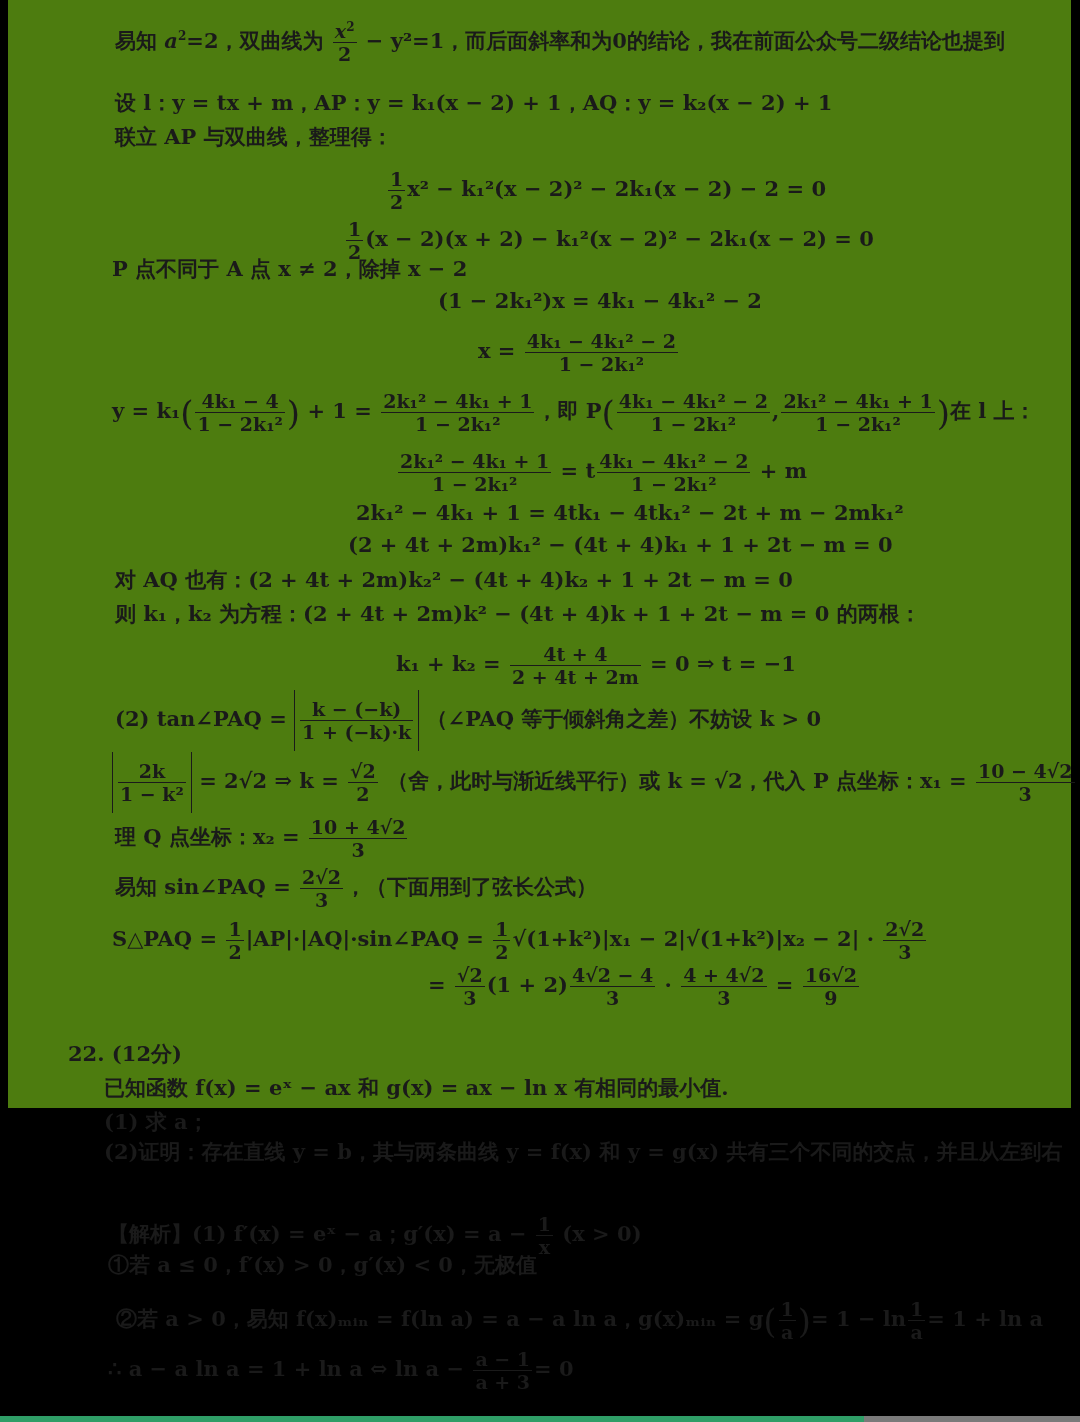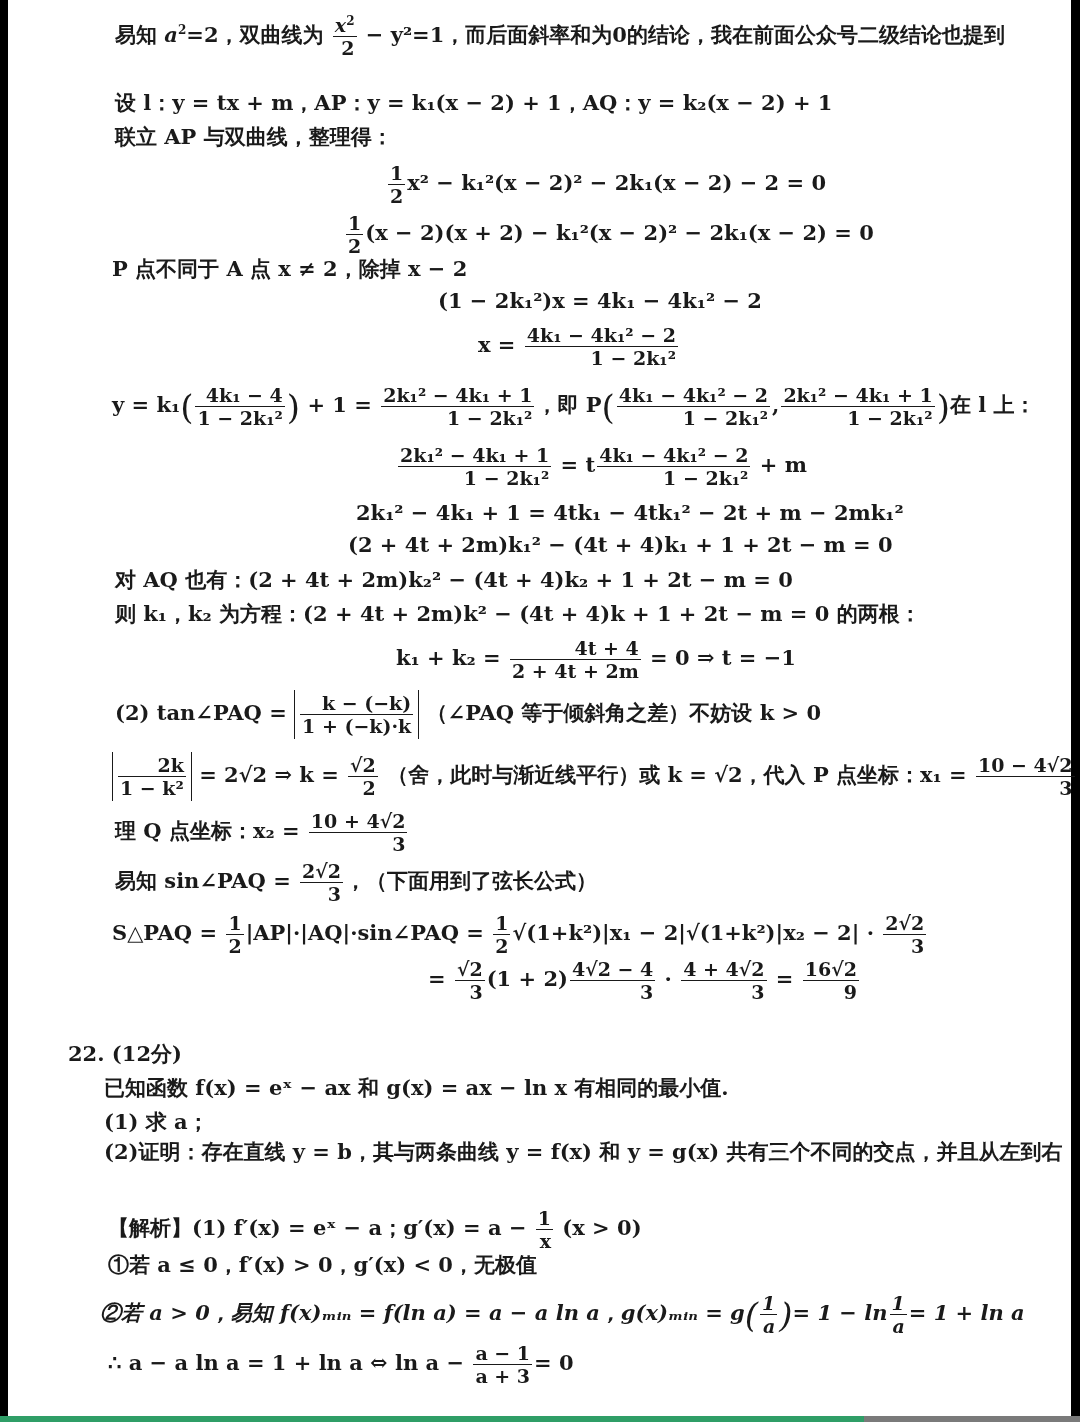--- a/index.html
+++ b/index.html
@@ -1,21 +1,21 @@
 <!DOCTYPE html>
 <html><head>
 <meta charset="utf-8">
 <style>
   html, body { margin:0; padding:0; }
   body { width:1080px; height:1422px; background:#000; position:relative; overflow:hidden;
          font-family:"DejaVu Serif", "Liberation Serif", serif; color:#1a1a1a; }
-  .page { position:absolute; left:8px; top:0; width:1063px; height:1416px; background:#ffffff; }
+  .page { position:absolute; left:8px; top:0; width:1063px; height:1108px; background:#4d7c0f; }
   .ln { position:absolute; font-size:21px; line-height:28px; white-space:nowrap; font-weight:bold; }
   .ln i, .m { font-style:italic; }
-  .frac { display:inline-block; vertical-align:middle; text-align:right; margin:2px 2px; font-size:19px; line-height:22px; }
+  .frac { display:inline-block; vertical-align:middle; text-align:center; margin:8px 2px; font-size:19px; line-height:22px; }
   .frac > span { display:block; padding:0 2px; }
   .frac > span.num { border-bottom:1.6px solid #1a1a1a; }
   sup, sub { font-size:12px; line-height:0; }
   .abs { display:inline-block; border-left:1.8px solid #1a1a1a; border-right:1.8px solid #1a1a1a; padding:0 3px; vertical-align:middle; }
   .big { font-size:34px; vertical-align:middle; font-weight:normal; }
   .progress { position:absolute; left:0; bottom:0; width:1080px; height:6px; background:#7a7a7a; }
   .progress .fill { height:100%; background:#2f9e67; }
 </style>
 </head>
 <body>
@@ -110,21 +110,21 @@
   <div class="ln" style="left:96px;top:1074px;">已知函数 f(x) = eˣ − ax 和 g(x) = ax − ln x 有相同的最小值.</div>
   <div class="ln" style="left:96px;top:1108px;">(1) 求 a；</div>
   <div class="ln" style="left:96px;top:1138px;">(2)证明：存在直线 y = b，其与两条曲线 y = f(x) 和 y = g(x) 共有三个不同的交点，并且从左到右</div>
 
   <div class="ln" style="left:100px;top:1205px;">
     <span>【解析】</span><span>(1) f′(x) = eˣ − a；g′(x) = a −</span>
     <span class="frac"><span class="num">1</span><span>x</span></span>
     <span>(x &gt; 0)</span>
   </div>
   <div class="ln" style="left:100px;top:1251px;">①若 a ≤ 0，f′(x) &gt; 0，g′(x) &lt; 0，无极值</div>
-  <div class="ln" style="left:92px;top:1290px;font-style:italic;">
+  <div class="ln" style="left:108px;top:1290px;">
     <span>②若 a &gt; 0，易知 f(x)ₘᵢₙ = f(ln a) = a − a ln a，g(x)ₘᵢₙ = g</span><span class="big">(</span><span class="frac"><span class="num">1</span><span>a</span></span><span class="big">)</span><span>= 1 − ln</span><span class="frac"><span class="num">1</span><span>a</span></span><span>= 1 + ln a</span>
   </div>
   <div class="ln" style="left:100px;top:1340px;">
     <span>∴ a − a ln a = 1 + ln a ⇔ ln a −</span>
     <span class="frac"><span class="num">a − 1</span><span>a + 3</span></span><span>= 0</span>
   </div>
 </div>
 
 <div class="progress">
   <div class="fill" style="width:80%;"></div>

